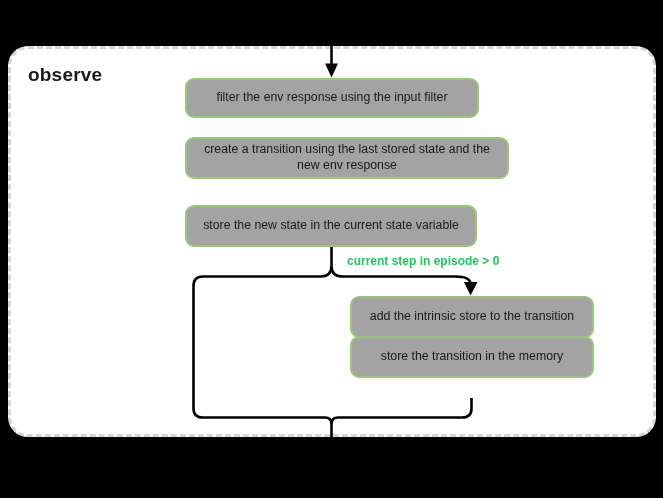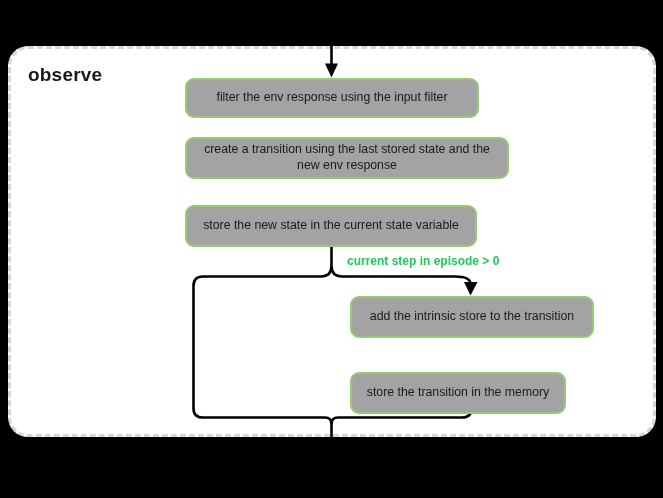--- a/index.html
+++ b/index.html
@@ -37,21 +37,21 @@
     border-radius:9px;
     display:flex;align-items:center;justify-content:center;
     text-align:center;
     font-size:12.3px;line-height:1.3;color:var(--text);
     padding:14px 8px;
   }
   .node-step0{left:185px;top:78px;width:294px;height:40px;}
   .node-step1{left:185px;top:137px;width:324px;height:42px;}
   .node-step2{left:185px;top:197px;width:292px;height:42px;margin-top:8px;}
   .node-branch0{left:350px;top:296px;width:244px;height:42px;}
-  .node-branch1{left:350px;top:372px;width:216px;height:42px;}
+  .node-branch1{left:350px;top:336px;width:244px;height:42px;}
   .condition{
     position:absolute;left:347px;top:254px;
     font-size:12px;font-weight:bold;color:#22c55e;
     white-space:nowrap;
   }
 </style>
 </head>
 <body>
 
 <div class="stage">

